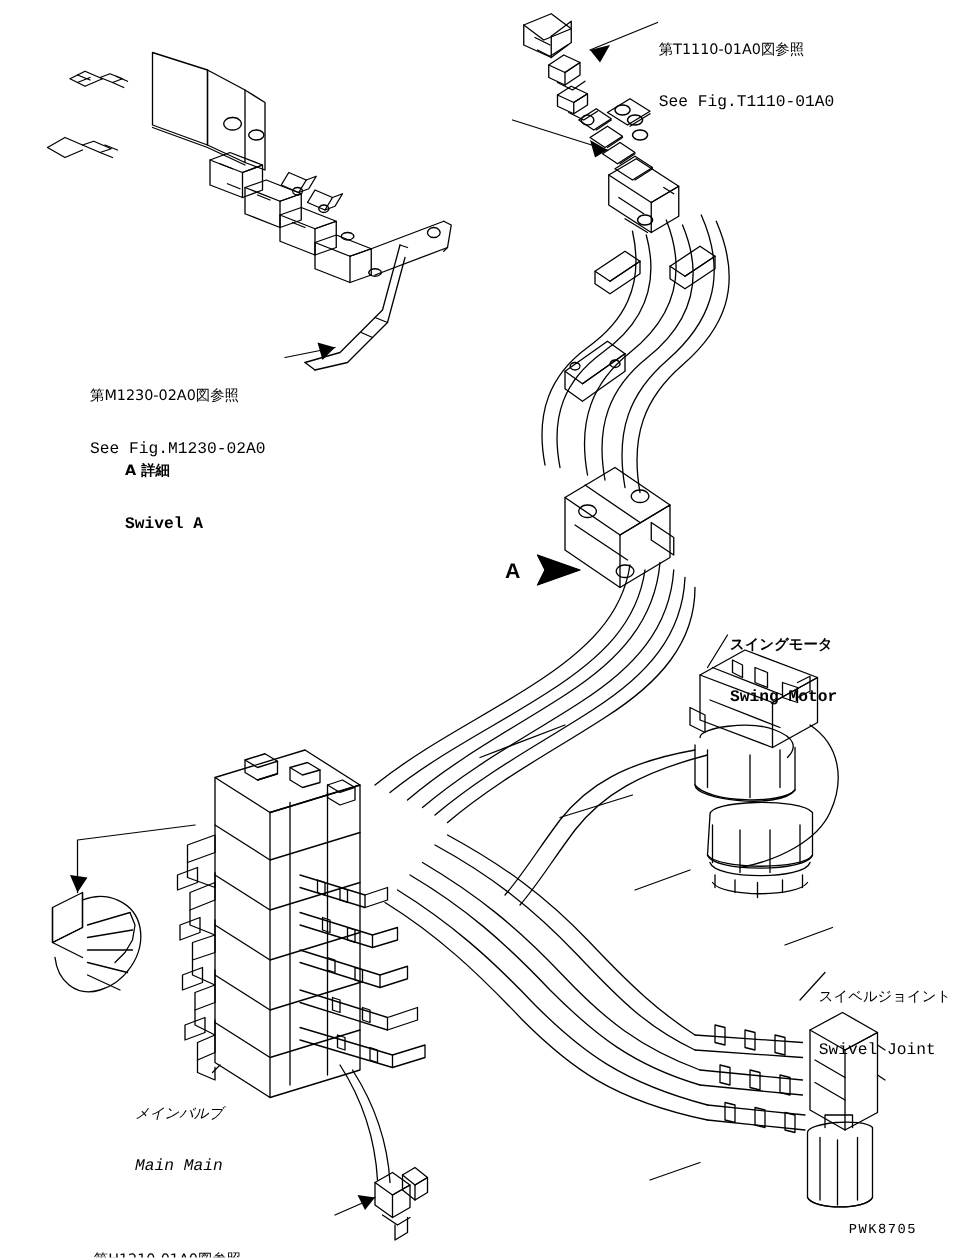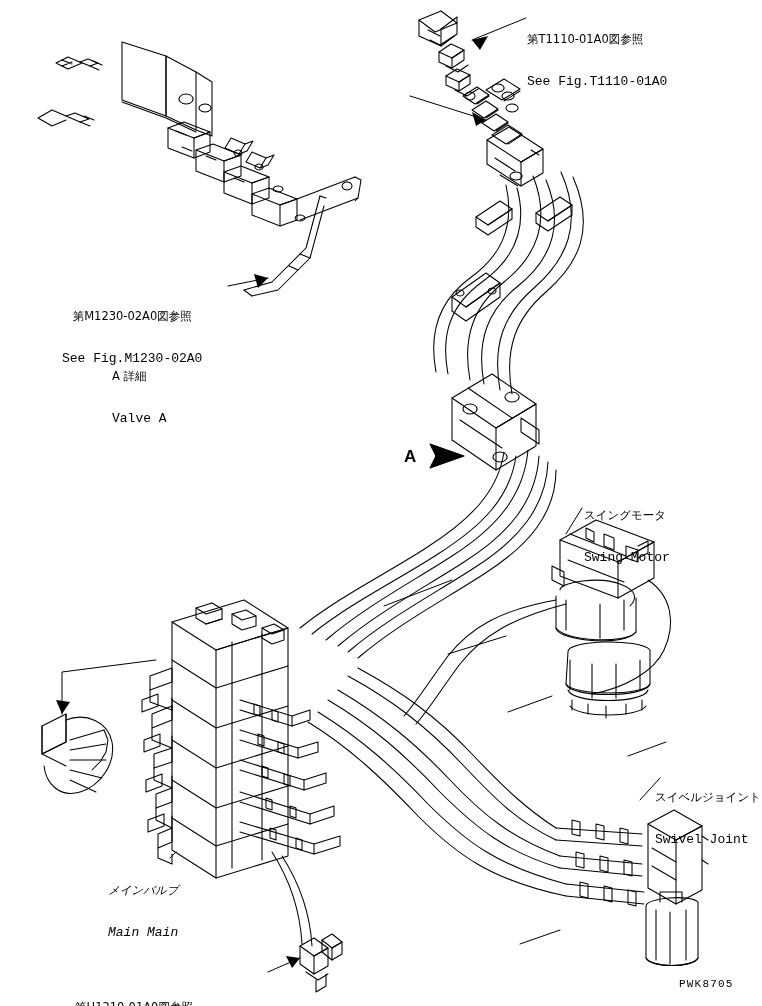--- a/index.html
+++ b/index.html
@@ -330,31 +330,31 @@
       </g>
       <path d="M430 444 l34 12 l-34 12 l6 -12 z" fill="#000" stroke="#000"></path>
     </g>
   </svg>
 
   <div class="lbl" style="left:527px;top:6px;">
     <div class="jp">第T1110-01A0図参照</div>
     <div class="en">See Fig.T1110-01A0</div>
   </div>
 
-  <div class="lbl" style="left:62px;top:283px;text-align:center;">
+  <div class="lbl" style="left:72px;top:283px;">
     <div class="jp">第M1230-02A0図参照</div>
     <div class="en">See Fig.M1230-02A0</div>
   </div>
 
-  <div class="lbl" style="left:112px;top:343px;">
+  <div class="lbl" style="left:100px;top:343px;font-weight:bold;">
     <div class="jp">A 詳細</div>
-    <div class="en">Valve A</div>
-  </div>
-
-  <div class="lbl" style="left:584px;top:482px;">
+    <div class="en">Swivel A</div>
+  </div>
+
+  <div class="lbl" style="left:584px;top:482px;font-weight:bold;">
     <div class="jp">スイングモータ</div>
     <div class="en">Swing Motor</div>
   </div>
 
 
   <div class="lbl" style="left:655px;top:764px;">
     <div class="jp">スイベルジョイント</div>
     <div class="en">Swivel Joint</div>
   </div>
 

